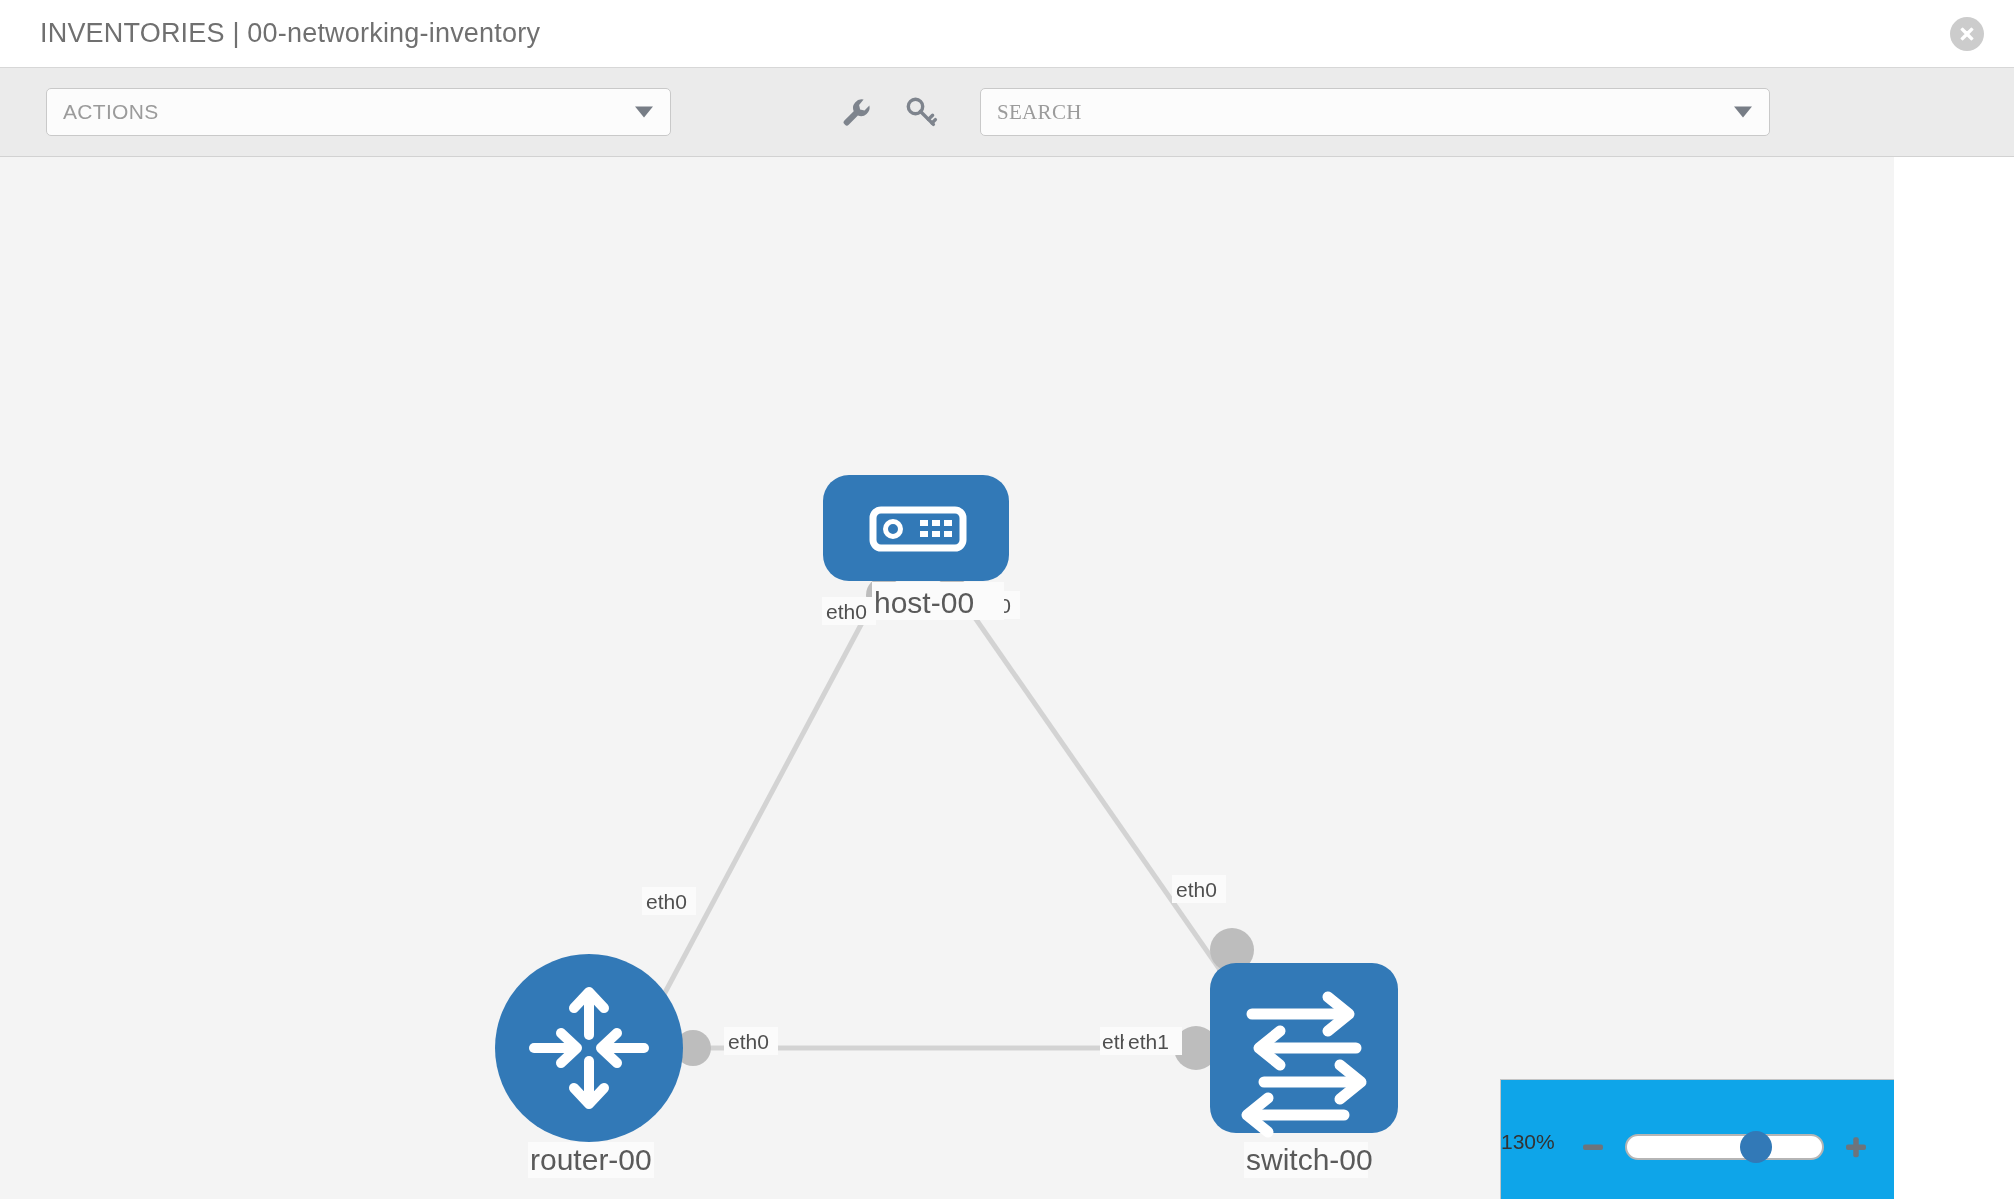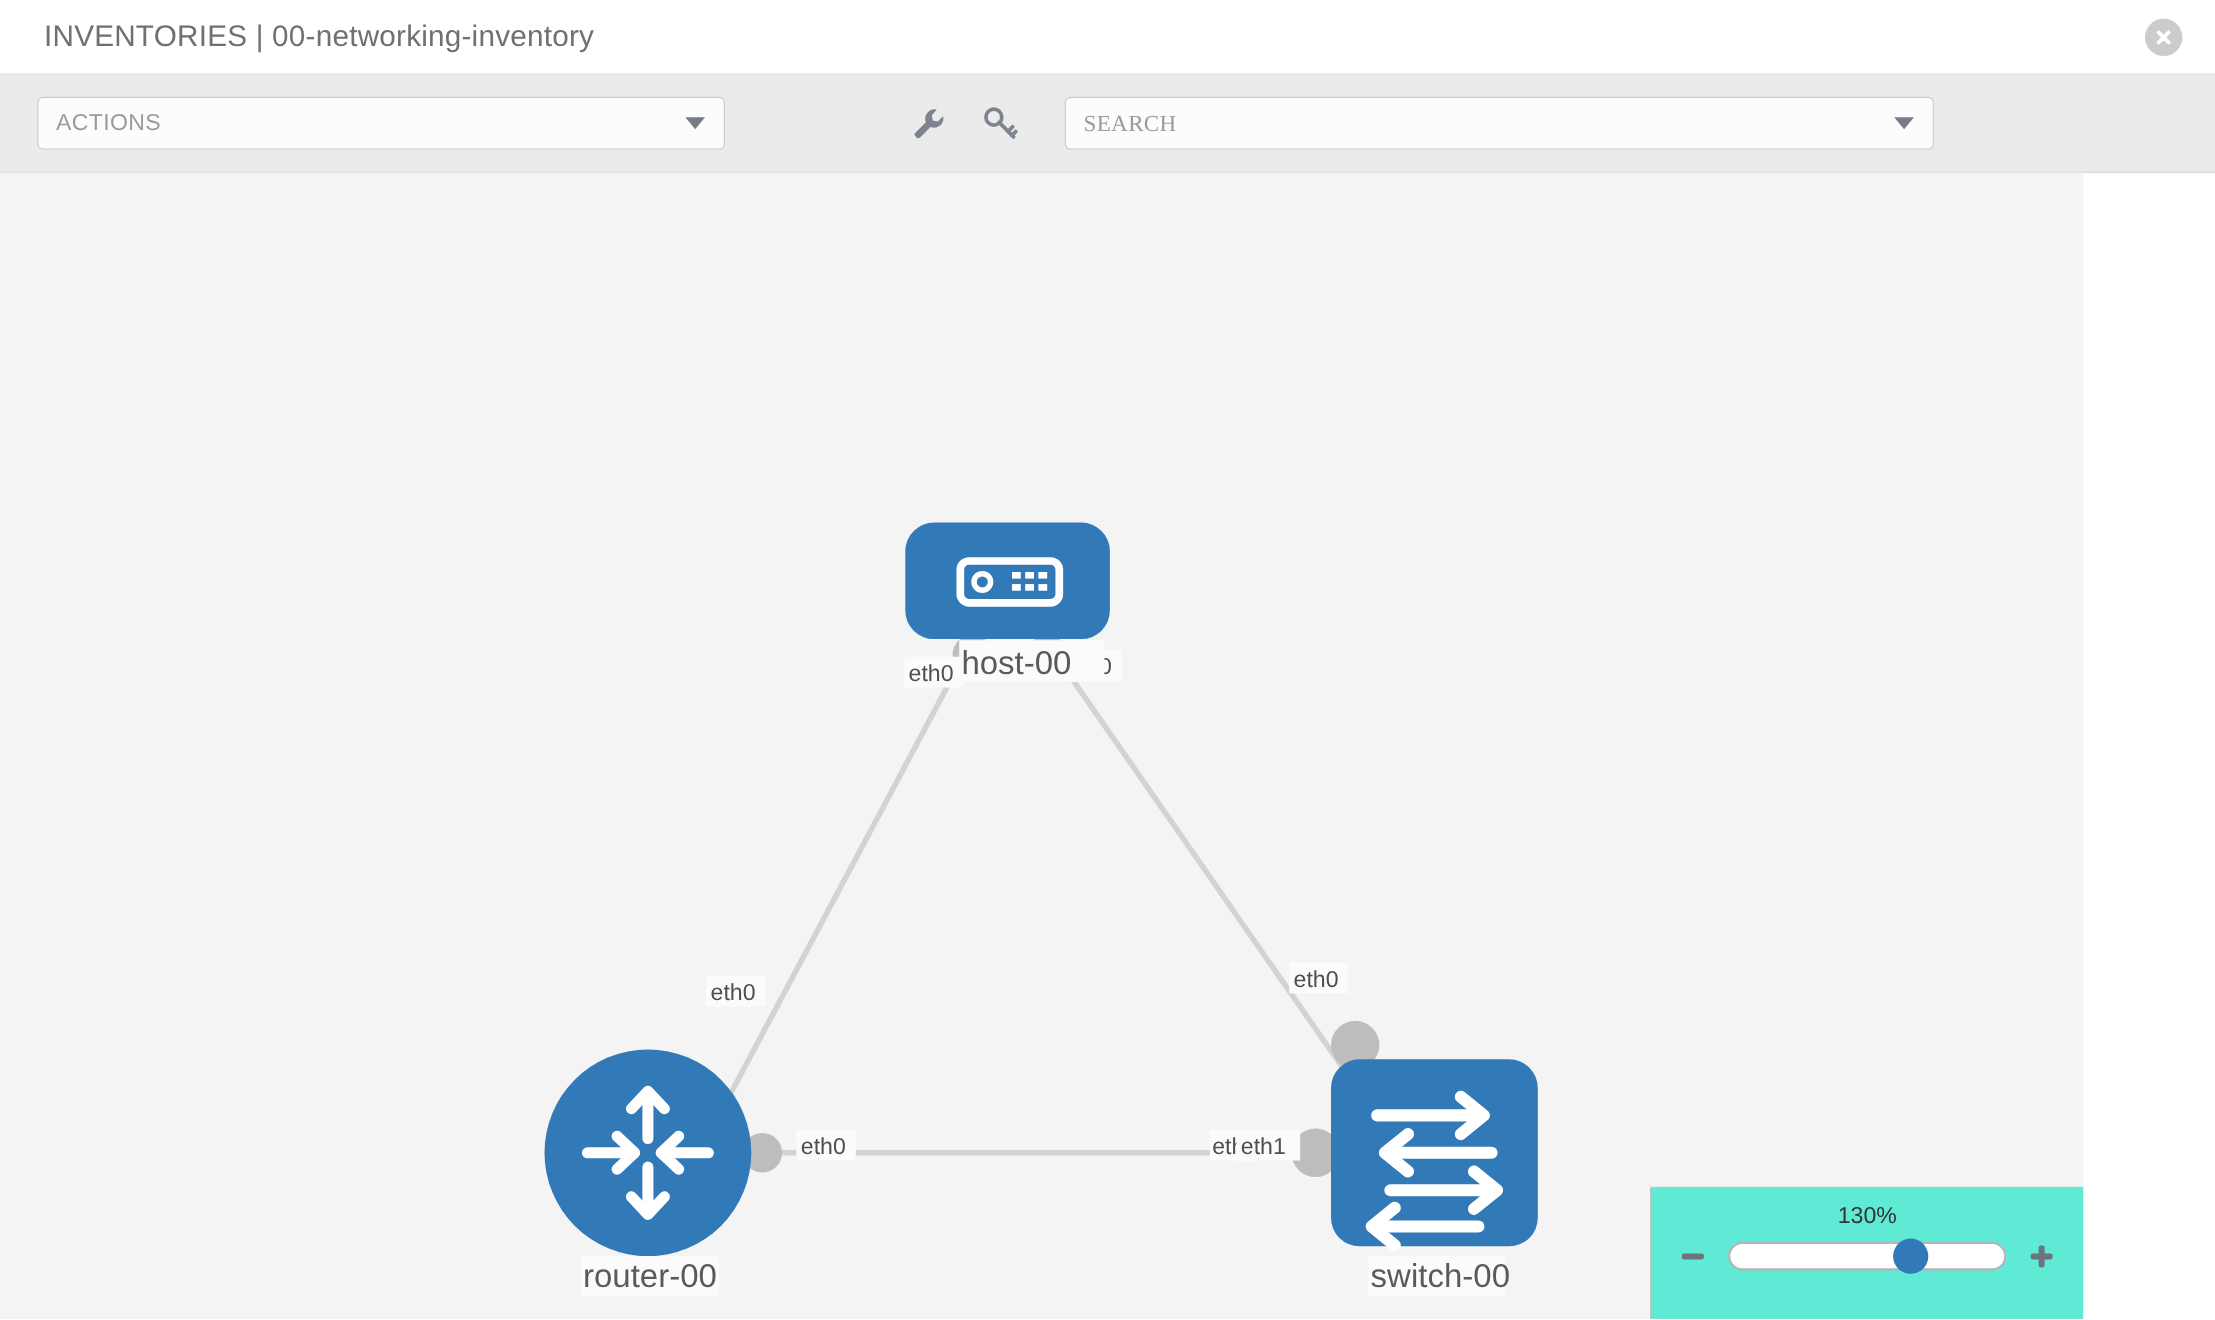--- a/index.html
+++ b/index.html
@@ -58,21 +58,21 @@
     position: relative;
     height: 48px;
     background: #fcfcfc;
     border: 1px solid #c9c9c9;
     border-radius: 5px;
     display: flex;
     align-items: center;
     padding: 0 46px 0 16px;
     cursor: pointer;
   }
-  .actions-select { width: 625px; }
+  .actions-select { width: 625px; margin-left: 12px; }
   .select-label {
     font-size: 21px;
     color: #9b9b9b;
     letter-spacing: 0.3px;
     white-space: nowrap;
     overflow: hidden;
   }
   .caret {
     position: absolute;
     right: 17px;
@@ -133,26 +133,26 @@
   }
   .label-bg { fill: #fbfbfb; }
 
   
   .zoom-widget {
     position: absolute;
     right: 0;
     bottom: 0;
     width: 394px;
     height: 120px;
-    background: #5eead4;
+    background: #0ea5e9;
     border: 1px solid #c4c4c4;
     border-right: none;
     border-bottom: none;
     display: flex;
-    flex-direction: column;
+    flex-direction: row;
     align-items: center;
     padding-top: 14px;
   }
   .zoom-pct {
     font-size: 21px;
     color: #333333;
     margin-bottom: 10px;
   }
   .zoom-row {
     display: flex;

